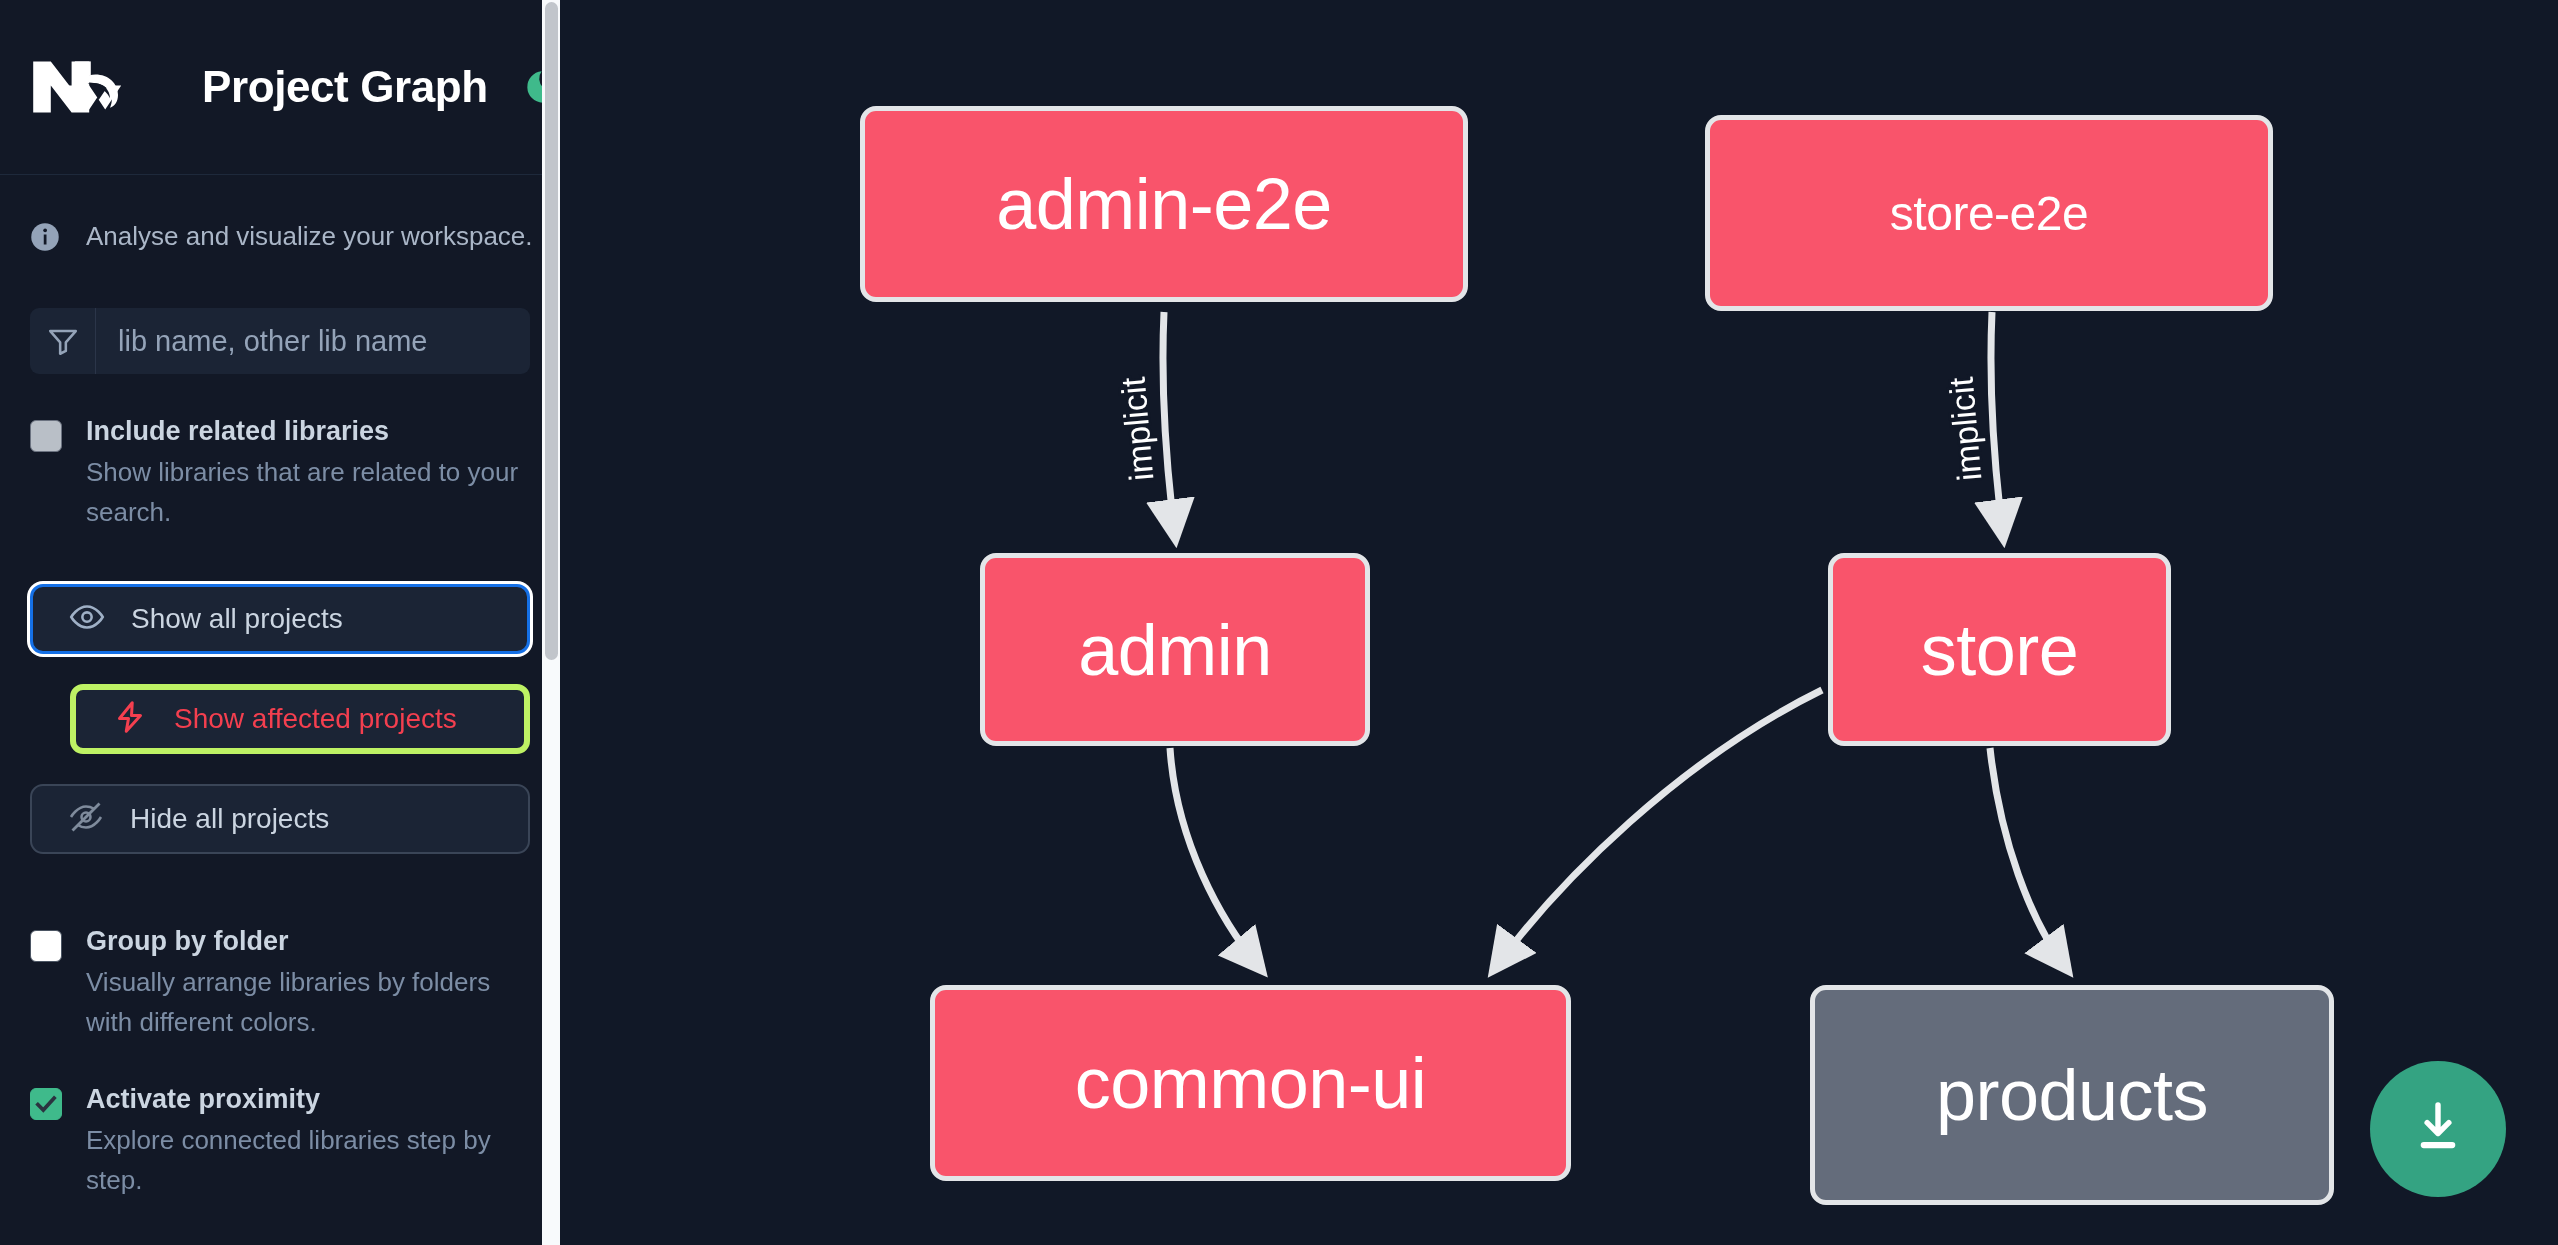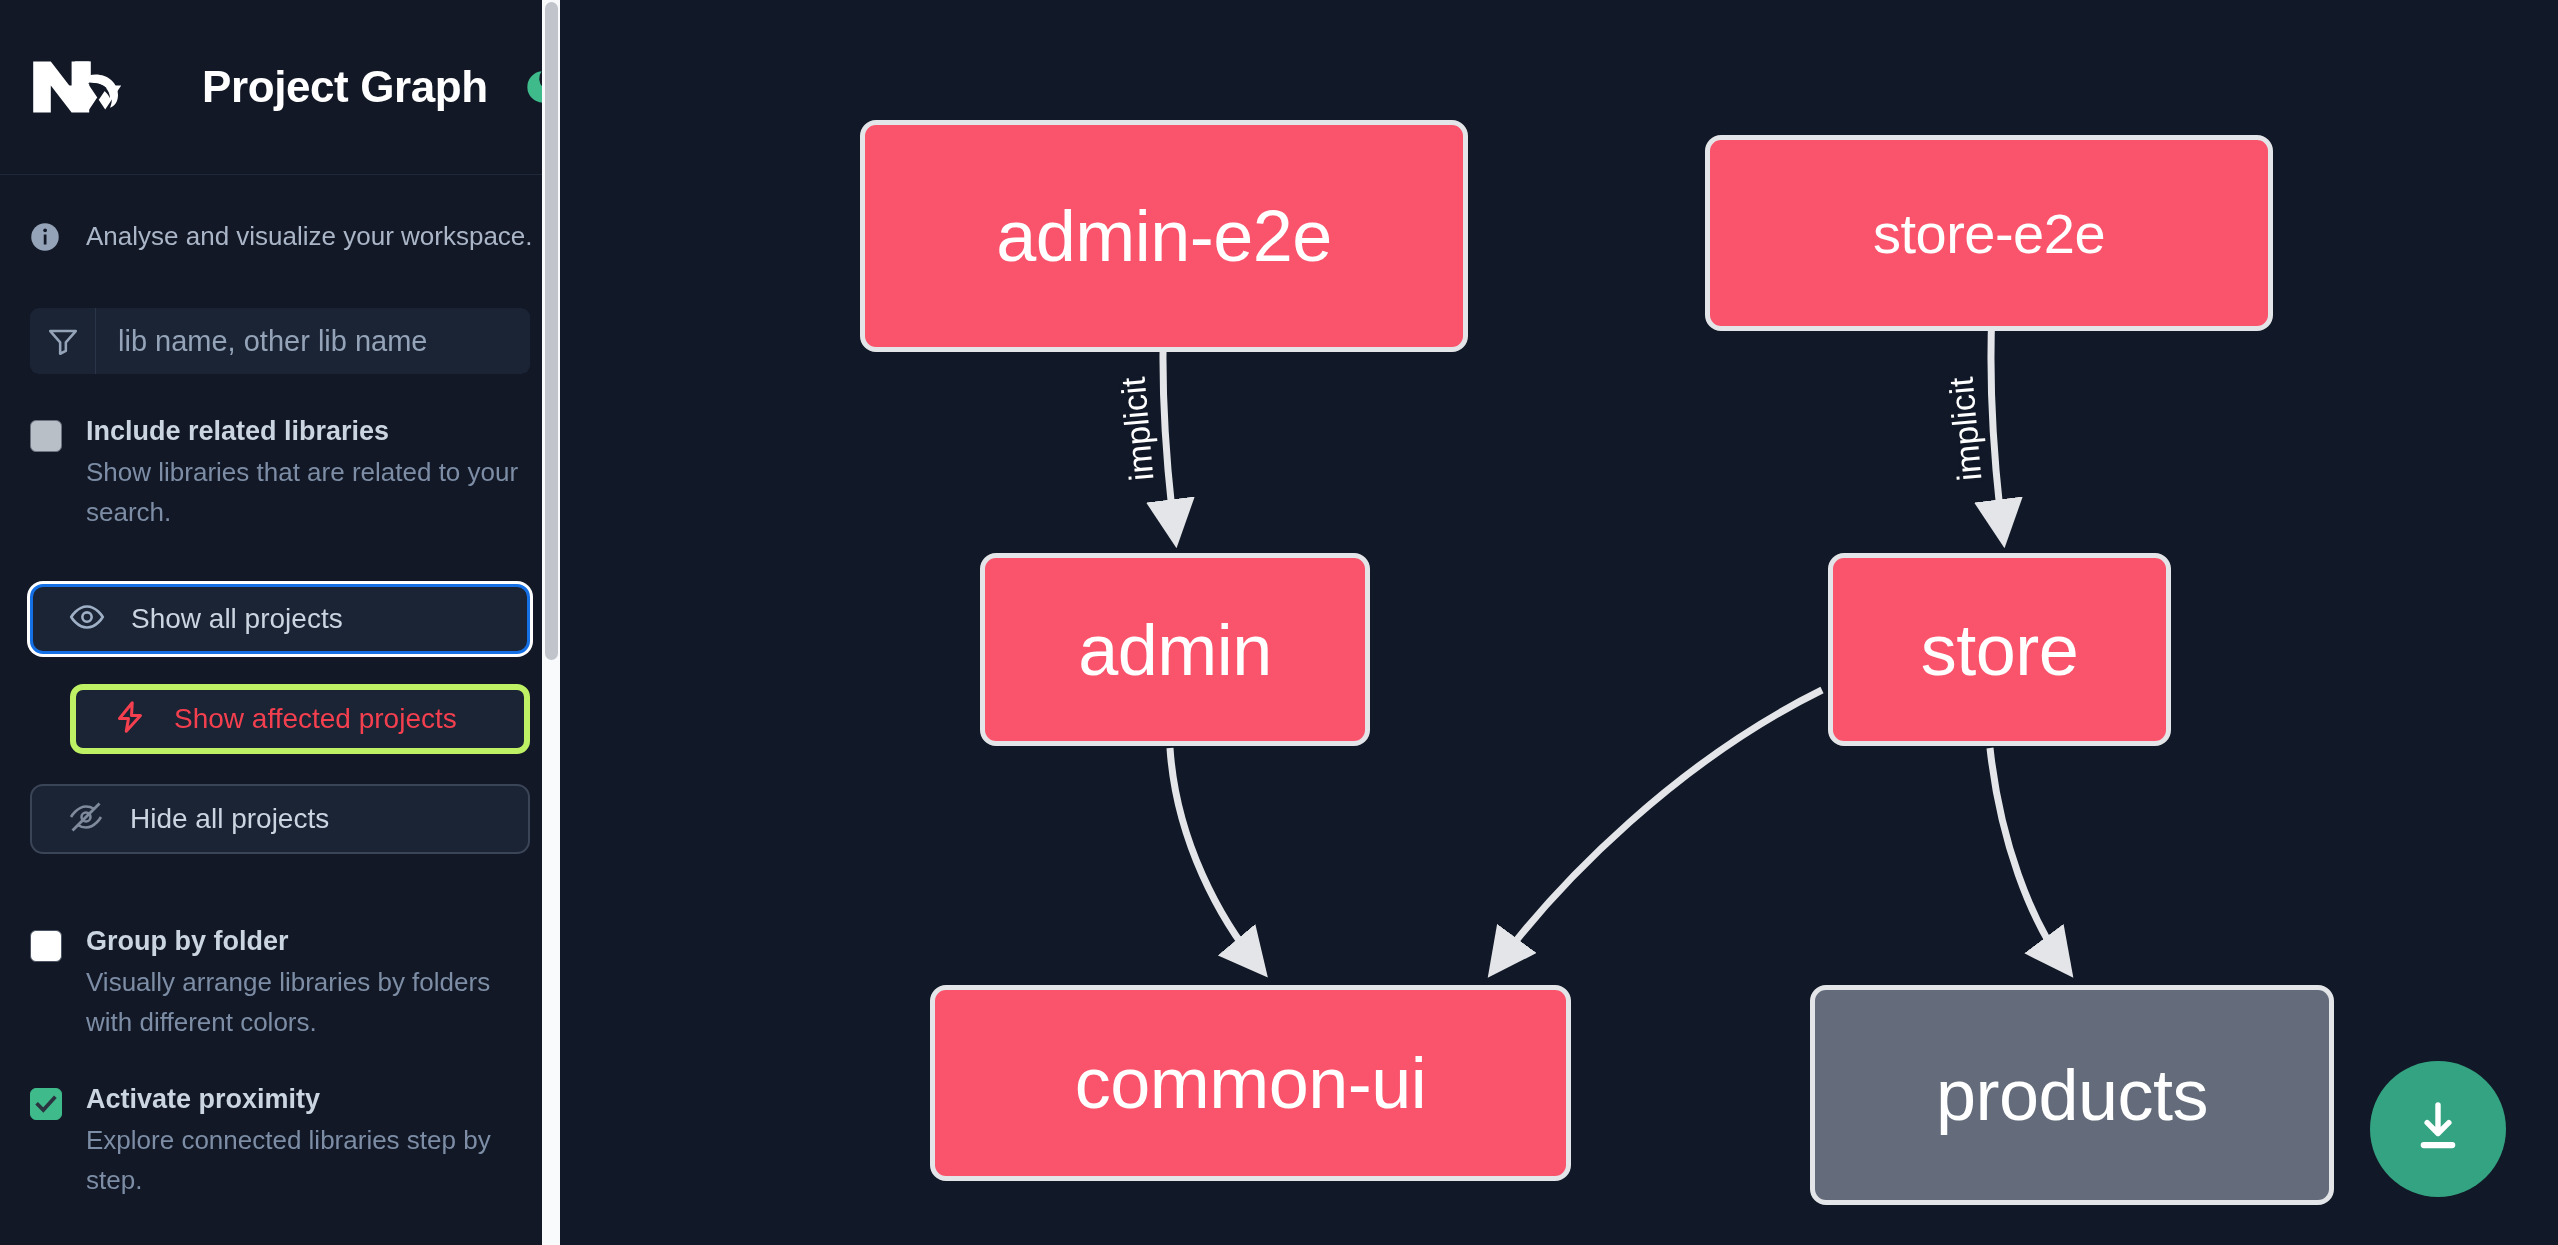--- a/index.html
+++ b/index.html
@@ -312,25 +312,25 @@
       <path d="M610 748 C616 840 660 920 700 968" fill="none" stroke="#e3e5e8" stroke-width="7" marker-end="url(#ah)"></path>
 
       <path d="M1262 690 C1120 760 1000 880 935 968" fill="none" stroke="#e3e5e8" stroke-width="7" marker-end="url(#ah)"></path>
 
       <path d="M1430 748 C1440 840 1470 920 1506 968" fill="none" stroke="#e3e5e8" stroke-width="7" marker-end="url(#ah)"></path>
 
       <text x="589" y="428" fill="#ffffff" font-family="Liberation Sans, sans-serif" font-size="34" text-anchor="middle" transform="rotate(-95 589 428)" stroke="#111827" stroke-width="5" paint-order="stroke">implicit</text>
       <text x="1417" y="428" fill="#ffffff" font-family="Liberation Sans, sans-serif" font-size="34" text-anchor="middle" transform="rotate(-95 1417 428)" stroke="#111827" stroke-width="5" paint-order="stroke">implicit</text>
     </svg>
 
-    <div class="node affected" style="left:300px;top:120px;width:608px;height:232px;font-size:72px;justify-content:center;">
+    <div class="node affected" style="left:300px;top:106px;width:608px;height:196px;font-size:72px;justify-content:center;">
       <span>admin-e2e</span>
     </div>
 
-    <div class="node affected" style="left:1145px;top:115px;width:568px;height:196px;font-size:56px;margin-top:20px;">
+    <div class="node affected" style="left:1145px;top:115px;width:568px;height:196px;font-size:48px;">
       <span>store-e2e</span>
     </div>
 
     <div class="node affected" style="left:420px;top:553px;width:390px;height:193px;font-size:72px;justify-content:center;">
       <span>admin</span>
     </div>
 
     <div class="node affected" style="left:1268px;top:553px;width:343px;height:193px;font-size:72px;">
       <span>store</span>
     </div>

